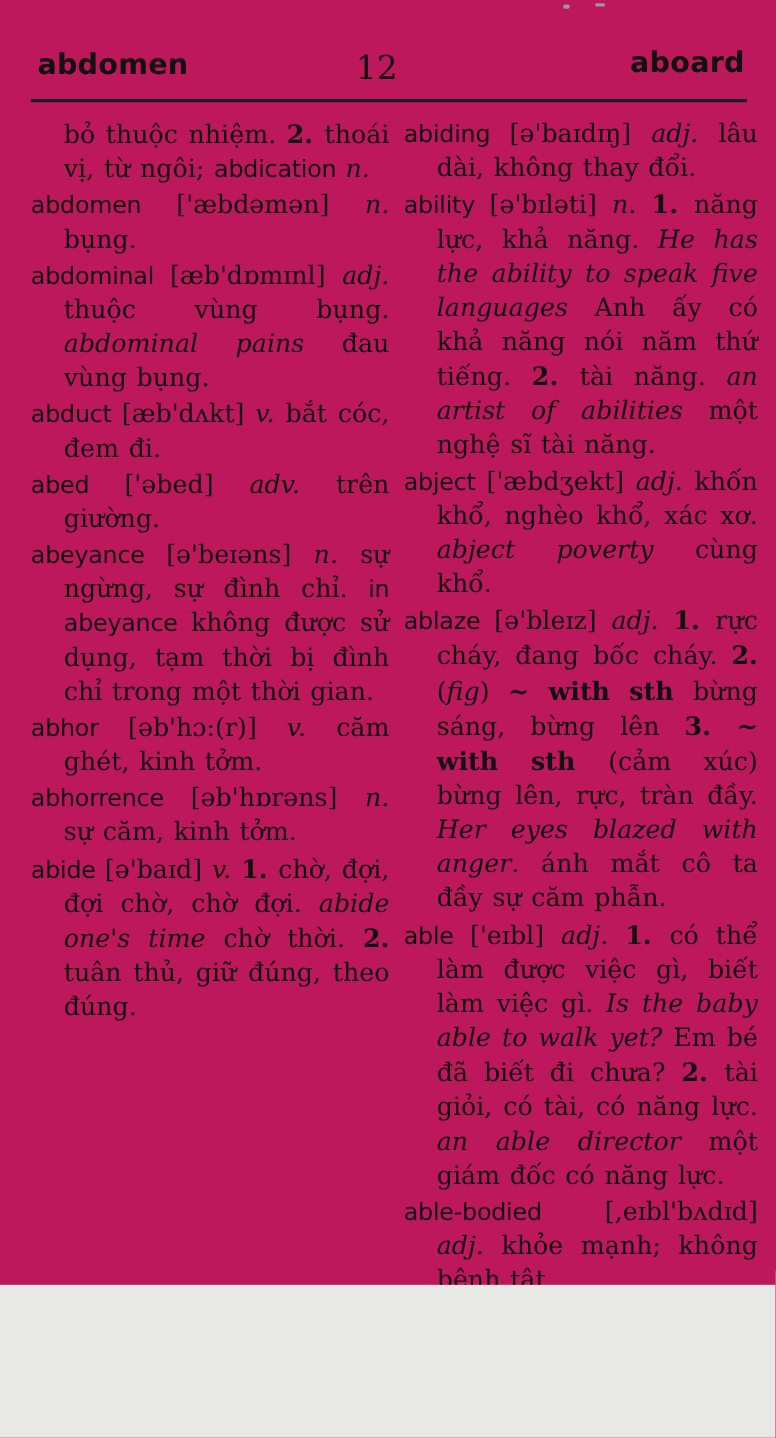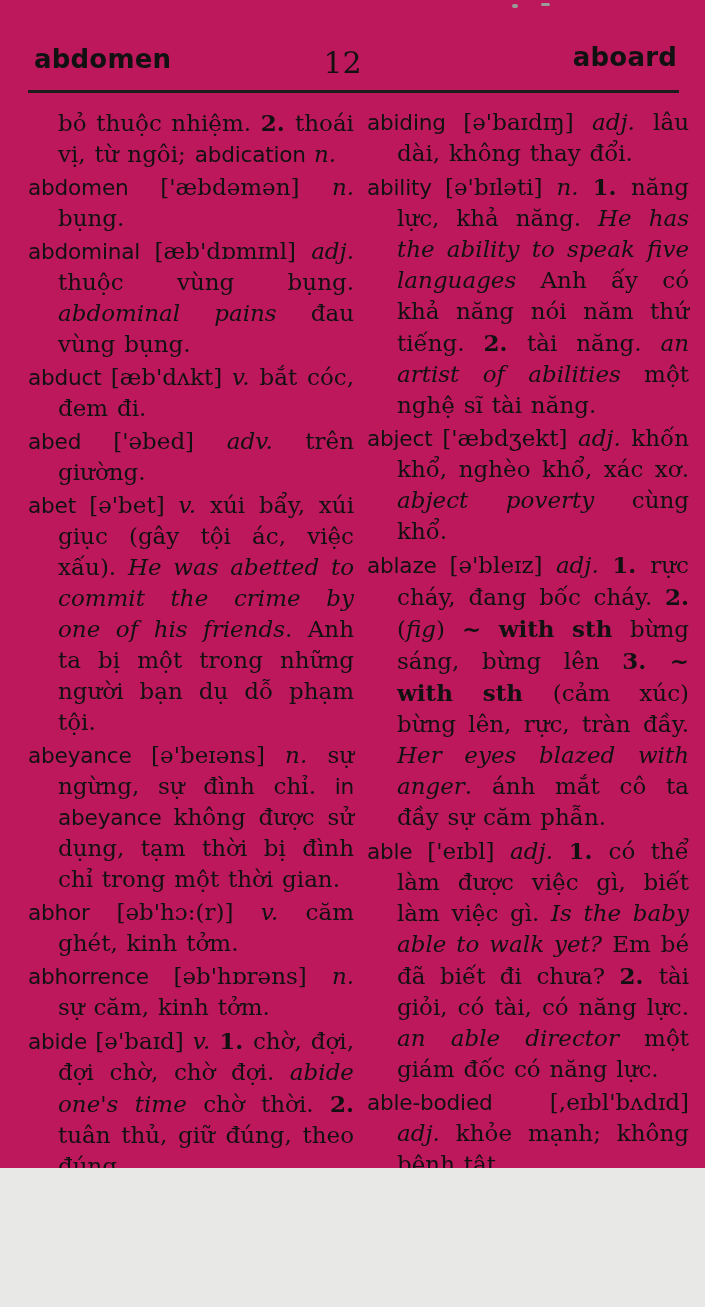--- a/index.html
+++ b/index.html
@@ -51,21 +51,20 @@
 
   <div class="wm wm1">davibooks</div>
   <div class="wm wm2">Khát vọng tri thức</div>
 
   <div class="col col-left" id="col-left">
       <div class="entry cont"><span>bỏ thuộc nhiệm. </span><span class="b">2. </span><span>thoái vị, từ ngôi; </span><span class="h">abdication </span><span class="i">n.</span></div>
       <div class="entry"><span class="h">abdomen </span><span>['æbdəmən] </span><span class="i">n. </span><span>bụng.</span></div>
       <div class="entry"><span class="h">abdominal </span><span>[æb'dɒmɪnl] </span><span class="i">adj. </span><span>thuộc vùng bụng. </span><span class="i">abdominal pains </span><span>đau vùng bụng.</span></div>
       <div class="entry"><span class="h">abduct </span><span>[æb'dʌkt] </span><span class="i">v. </span><span>bắt cóc, đem đi.</span></div>
       <div class="entry"><span class="h">abed </span><span>['əbed] </span><span class="i">adv. </span><span>trên giường.</span></div>
-      <div class="entry"><span class="h">abet </span><span>[ə'bet] </span><span class="i">v. </span><span>xúi bẩy, xúi giục (gây tội ác, việc xấu). </span><span class="i">He was abetted to commit the crime by one of his friends</span><span>. Anh ta bị một trong những người bạn dụ dỗ phạm tội.</span></div>
       <div class="entry"><span class="h">abeyance </span><span>[ə'beɪəns] </span><span class="i">n. </span><span>sự ngừng, sự đình chỉ. </span><span class="h">in abeyance </span><span>không được sử dụng, tạm thời bị đình chỉ trong một thời gian.</span></div>
       <div class="entry"><span class="h">abhor </span><span>[əb'hɔ:(r)] </span><span class="i">v. </span><span>căm ghét, kinh tởm.</span></div>
       <div class="entry"><span class="h">abhorrence </span><span>[əb'hɒrəns] </span><span class="i">n. </span><span>sự căm, kinh tởm.</span></div>
       <div class="entry"><span class="h">abide </span><span>[ə'baɪd] </span><span class="i">v. </span><span class="b">1. </span><span>chờ, đợi, đợi chờ, chờ đợi. </span><span class="i">abide one's time </span><span>chờ thời. </span><span class="b">2. </span><span>tuân thủ, giữ đúng, theo đúng. </span></div>
     </div>
   <div class="col col-right" id="col-right">
       <div class="entry"><span class="h">abiding </span><span>[ə'baɪdɪŋ] </span><span class="i">adj. </span><span>lâu dài, không thay đổi.</span></div>
       <div class="entry"><span class="h">ability </span><span>[ə'bɪləti] </span><span class="i">n. </span><span class="b">1. </span><span>năng lực, khả năng. </span><span class="i">He has the ability to speak five languages </span><span>Anh ấy có khả năng nói năm thứ tiếng. </span><span class="b">2. </span><span>tài năng. </span><span class="i">an artist of abilities </span><span>một nghệ sĩ tài năng.</span></div>
       <div class="entry"><span class="h">abject </span><span>['æbdʒekt] </span><span class="i">adj. </span><span>khốn khổ, nghèo khổ, xác xơ. </span><span class="i">abject poverty </span><span>cùng khổ.</span></div>
       <div class="entry"><span class="h">ablaze </span><span>[ə'bleɪz] </span><span class="i">adj. </span><span class="b">1. </span><span>rực cháy, đang bốc cháy. </span><span class="b">2. </span><span>(</span><span class="i">fig</span><span>) </span><span class="b">~ with sth </span><span>bừng sáng, bừng lên </span><span class="b">3. </span><span class="b">~ with sth </span><span>(cảm xúc) bừng lên, rực, tràn đầy. </span><span class="i">Her eyes blazed with anger</span><span>. ánh mắt cô ta đầy sự căm phẫn.</span></div>

